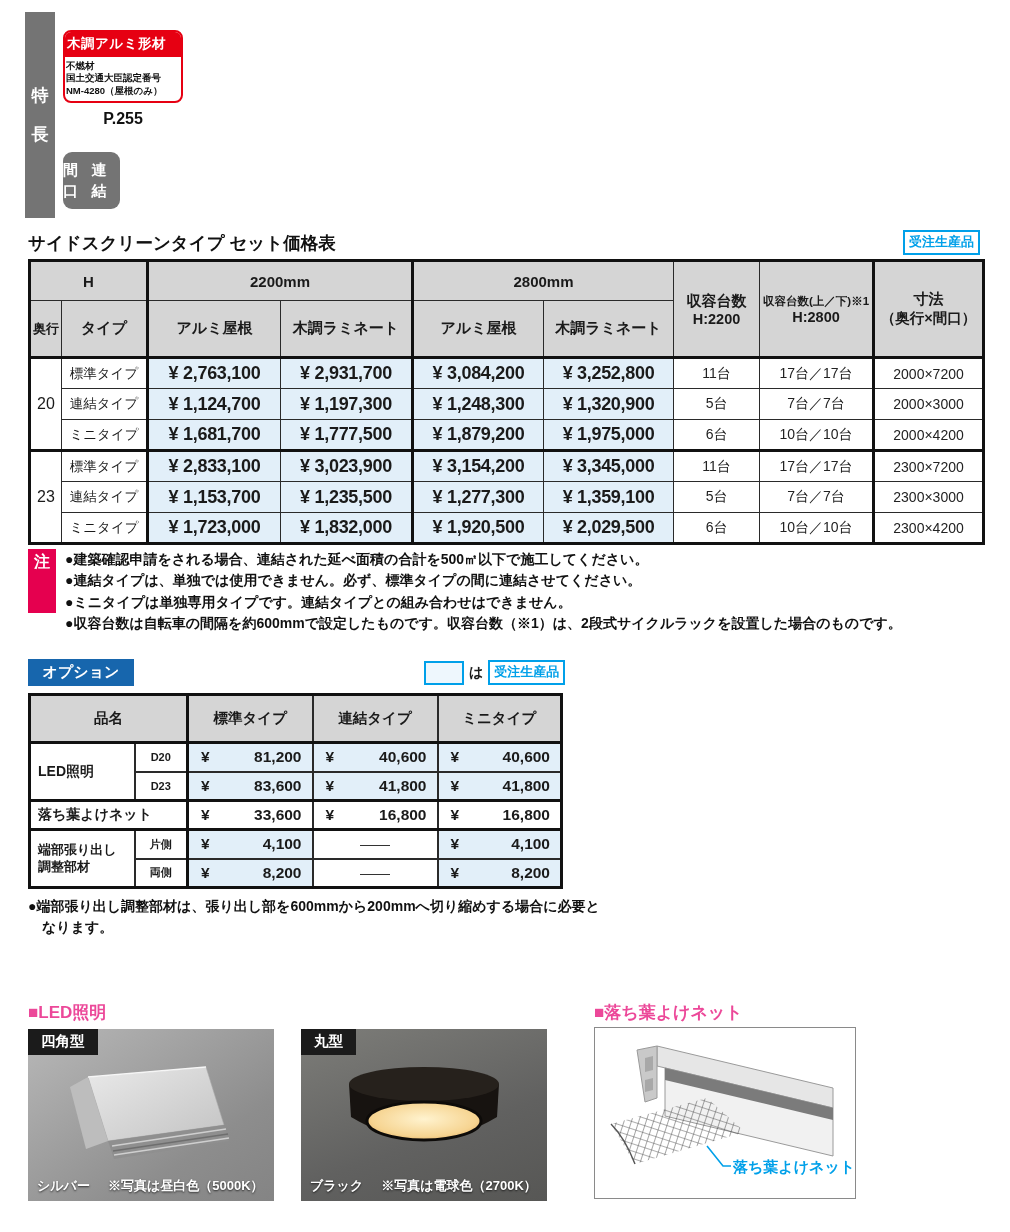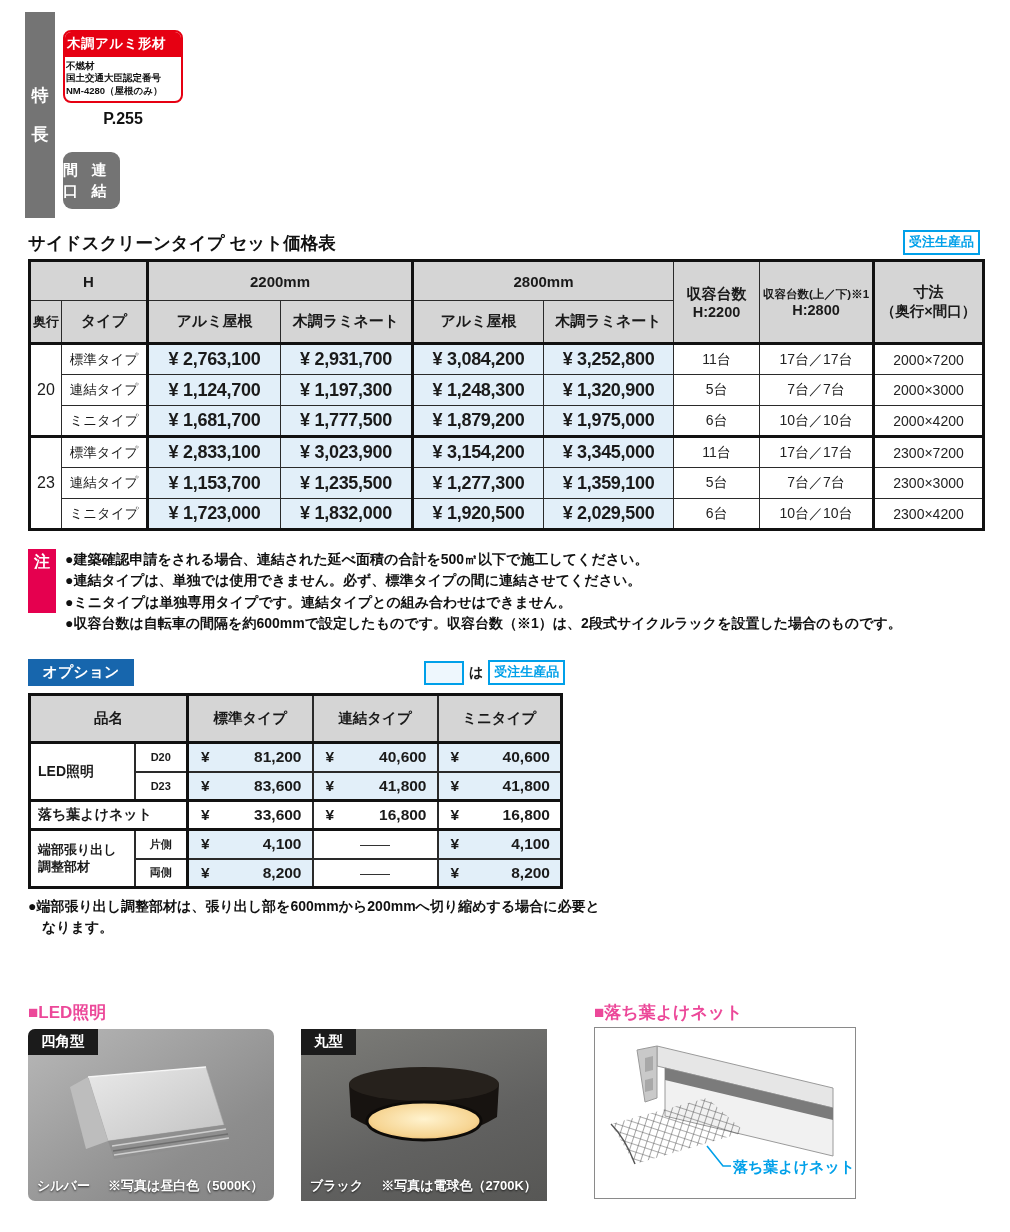--- a/index.html
+++ b/index.html
@@ -36,21 +36,21 @@
 
   
   table { border-collapse:collapse; table-layout:fixed; }
   .price-table { left:28px; top:259px; width:954px; border:3px solid #111; }
   .price-table th, .price-table td { border:1.5px solid #2a2a2a; text-align:center; vertical-align:middle; padding:0; }
   .price-table th { background:#d5d5d5; font-weight:600; font-size:15px; }
   .price-table .hsmall { font-size:11.5px; font-weight:600; }
   .price-table .hline2 { font-size:14.5px; }
   .bl3 { border-left:3px solid #111 !important; }
   .bt3 { border-top:3px solid #111 !important; }
-  tr.hr1 { height:40px; } tr.hr2 { height:43px; } tr.br { height:31px; }
+  tr.hr1 { height:40px; } tr.hr2 { height:57px; } tr.br { height:31px; }
   td.depth { font-size:16px; background:#fff; }
   td.typ { font-size:13.5px; background:#fff; }
   td.price { background:#e2eff9; font-weight:bold; font-size:18px; letter-spacing:-0.3px;text-align:center; }
   td.cap, td.size { font-size:14px; background:#fff; color:#222; font-weight:400; }
 
   
   .notes-main { left:28px; top:549px; display:flex; gap:9px; }
   .note-badge { width:28px; height:64px; background:#e5004f; color:#fff; font-weight:bold;
     font-size:16px; text-align:center; padding-top:3px; flex:0 0 auto; }
   .note-lines div { font-size:14px; font-weight:600; line-height:1.52; color:#111; }
@@ -77,21 +77,21 @@
 
   .notes2 { left:28px; top:896px; width:578px; }
   .notes2 div { font-size:14px; font-weight:600; line-height:1.5; color:#111;
     padding-left:14px; text-indent:-14px; margin-bottom:2px;}
 
   
   .gal-heading { font-size:17px; font-weight:600; color:#ec4899; }
   .led-heading { left:28px; top:1001px; }
   .net-heading { left:594px; top:1001px; }
   .photo { top:1029px; width:246px; height:172px; overflow:hidden; }
-  .photo1 { left:28px; background:linear-gradient(145deg,#b8b8b8,#8d8d8d 70%,#848484);border-radius:7px; }
+  .photo1 { left:28px; background:linear-gradient(145deg,#b8b8b8,#8d8d8d 70%,#848484); }
   .photo2 { left:301px; background:linear-gradient(160deg,#7d7d79,#616160 60%,#575755); }
   .photo-label { position:absolute; left:0; top:0; background:#1b1b1b; color:#fff; font-weight:bold;
     font-size:14.5px; padding:3px 13px 4px; }
   .photo-caption { position:absolute; left:9px; right:6px; bottom:6px; color:#fff; font-size:13px;
     font-weight:600; display:flex; gap:18px; text-shadow:0 1px 2px rgba(0,0,0,.7); white-space:nowrap;margin-top:8px;}
   .net-img { left:594px; top:1027px; width:262px; height:172px; background:#fff; border:1.5px solid #8a8a8a; }
 </style>
 </head>
 <body>
 

